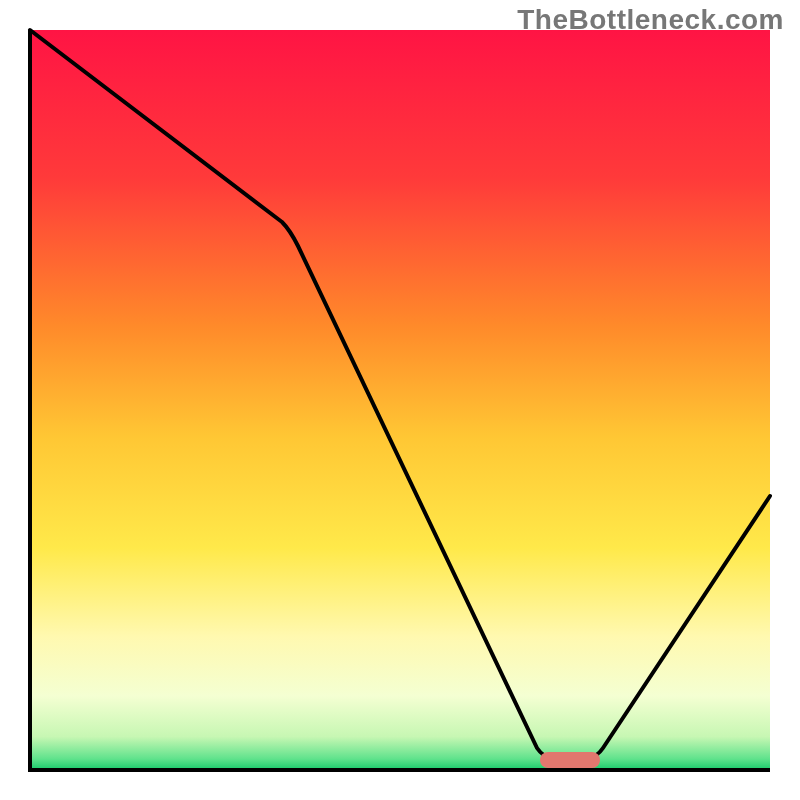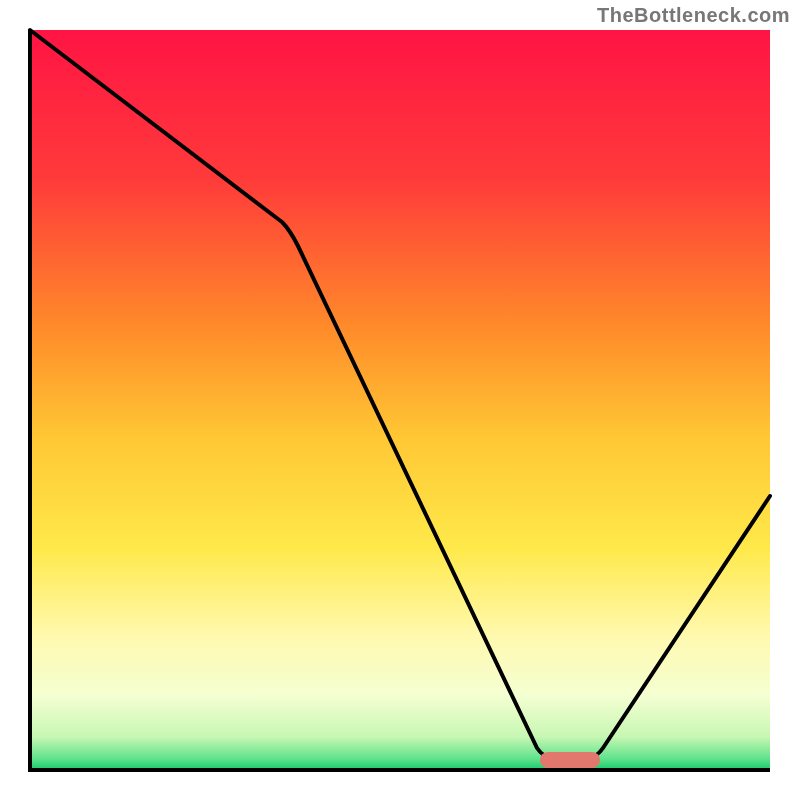--- a/index.html
+++ b/index.html
@@ -12,22 +12,22 @@
     overflow: hidden;
   }
   .stage {
     position: relative;
     width: 800px;
     height: 800px;
   }
   .watermark {
     position: absolute;
     top: 4px;
-    right: 10px;
-    font-size: 20px;
+    right: 16px;
+    font-size: 28px;
     font-weight: 600;
     color: #777777;
     letter-spacing: 0.5px;
     user-select: none;
   }
   svg {
     display: block;
     position: absolute;
     left: 0;
     top: 0;

